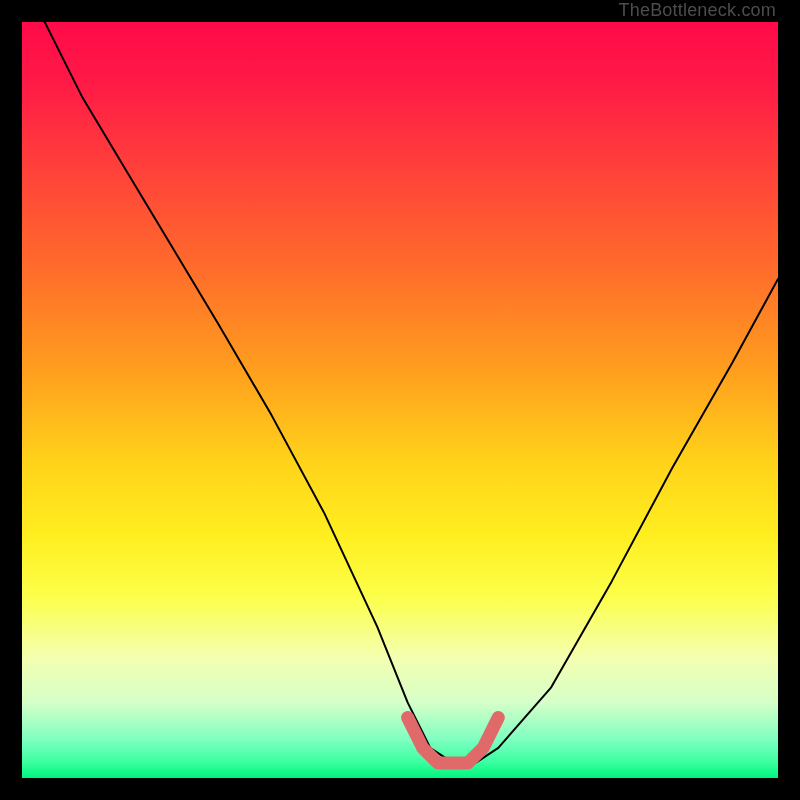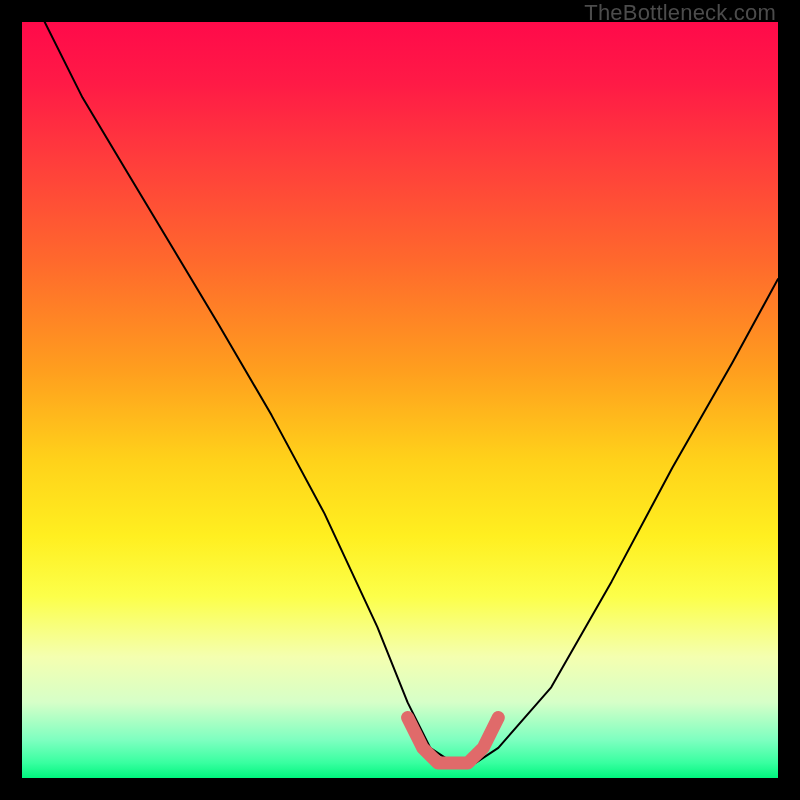--- a/index.html
+++ b/index.html
@@ -31,21 +31,21 @@
       #38ffa0 98%,
       #00f57e 100%
     );
   }
   .watermark {
     position: absolute;
     top: 0px;
     right: 24px;
     color: #4c4c4c;
     font-family: Arial, Helvetica, sans-serif;
-    font-size: 22px;
+    font-size: 18px;
     letter-spacing: 0.2px;
   }
   svg.curve {
     position: absolute;
     left: 0; top: 0;
     width: 756px;
     height: 756px;
   }
 </style>
 </head>

